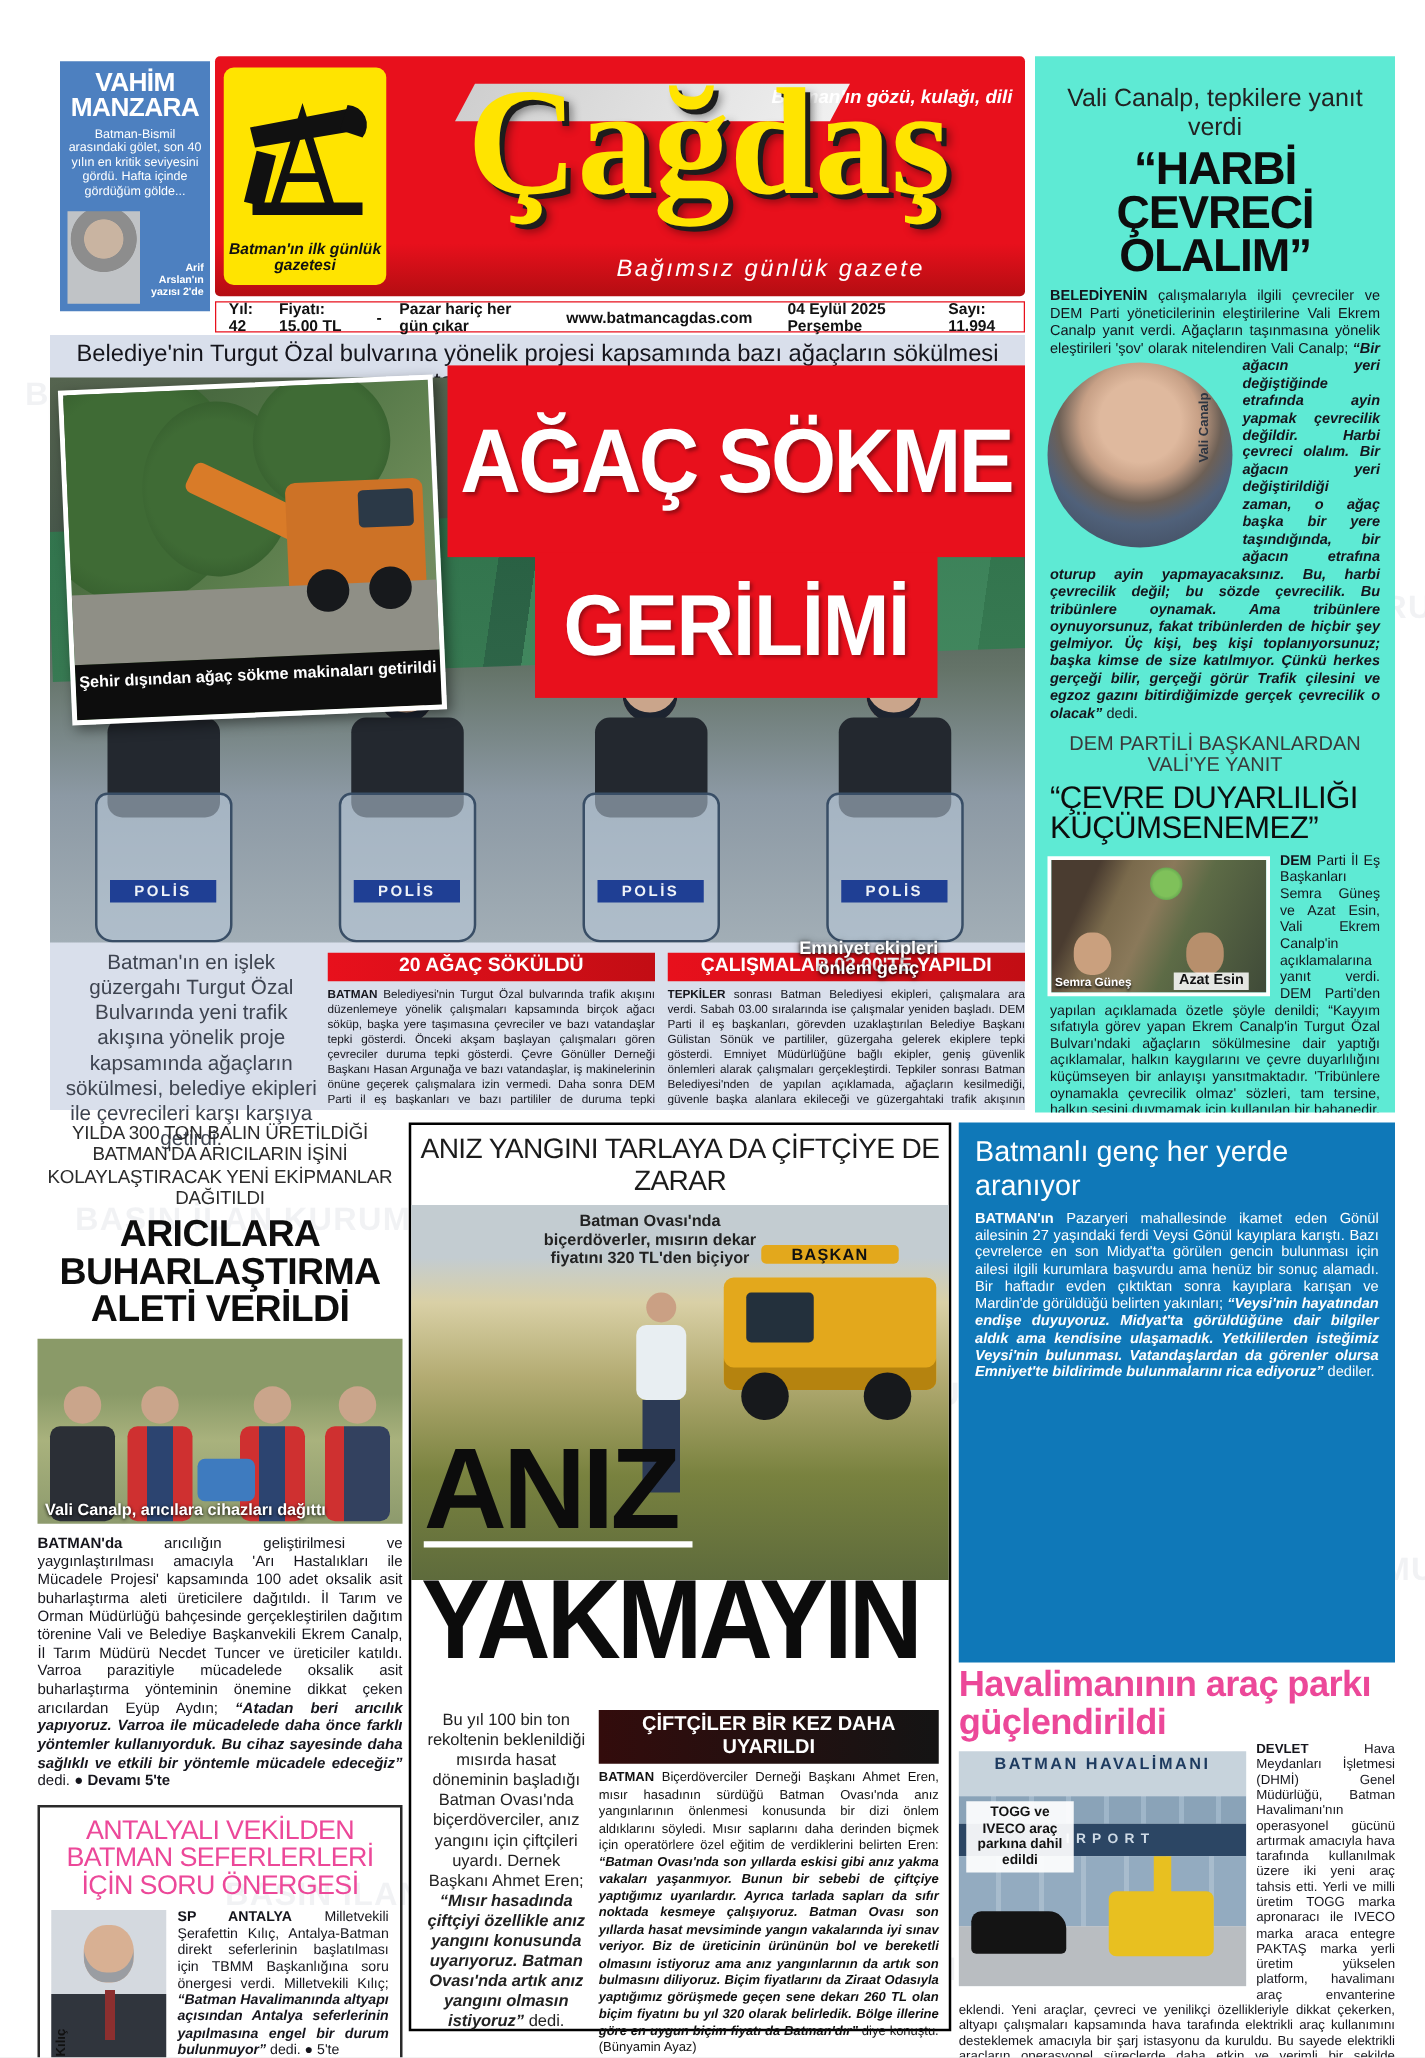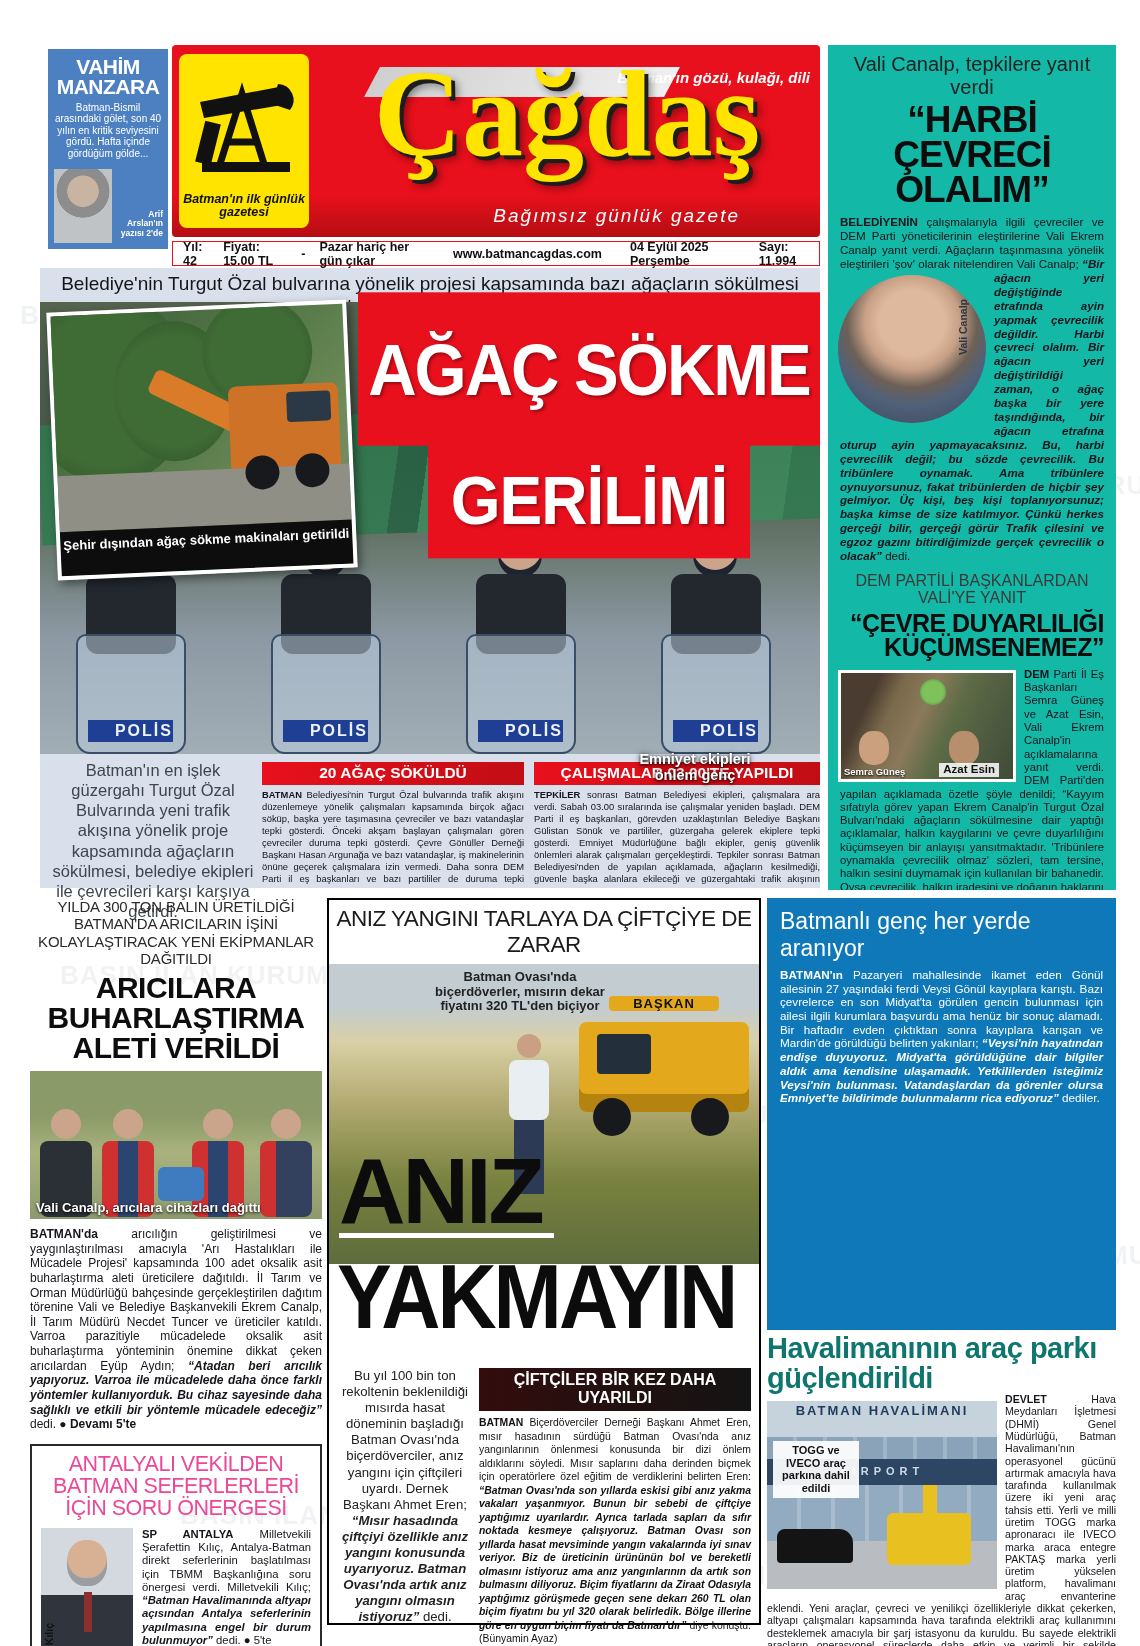--- a/index.html
+++ b/index.html
@@ -39,35 +39,35 @@
   .mast-ycap { position:absolute; left:0; right:0; bottom:8px; text-align:center;
                font-size:12.5px; font-weight:bold; font-style:italic; color:#111; line-height:1.1;}
   .pump-svg { display:block; margin:4px auto 0; }
   
   .infobar { position:absolute; left:172px; top:241px; width:648px; height:25px;
              border:1.5px solid #e8101c; display:flex; align-items:center; gap:14px;
              padding:0 10px; font-size:12.5px; font-weight:bold; color:#111; z-index:2;}
   .infobar .sp { flex:1; }
   
   .govbox { position:absolute; left:828px; top:45px; width:288px; height:845px;
-            background:#14b8a6; padding:8px 12px; overflow:hidden; z-index:1;}
+            background:#5eead4; padding:23px 12px; overflow:hidden; z-index:1;}
   .g-kick { font-size:20px; text-align:center; color:#222; font-weight:500; }
   .g-head { font-size:37px; font-weight:800; text-align:center; line-height:.94;
             letter-spacing:-1px; color:#0d0d0d; margin-top:4px; }
   .g-body { font-size:11.6px; line-height:1.2; text-align:justify; margin-top:8px; color:#14141c;}
   .lede { font-weight:bold; }
   .bq { font-weight:bold; font-style:italic; }
   .g-circle { float:left; width:148px; height:148px; border-radius:50%; position:relative;
               margin:4px 8px 2px -2px; overflow:hidden;
               background:radial-gradient(circle at 50% 32%, #dfb99e 0 26%, #c7a086 38%,
                          #6d6056 52%, #50617a 66%, #3c4555 100%); }
   .g-circ-label { position:absolute; right:16px; top:24px; font-size:10.5px; font-weight:bold;
                   color:#2e3642; writing-mode:vertical-rl; transform:rotate(180deg); }
   .dem-kick { margin-top:10px; font-size:16px; text-align:center; color:#3a3a3a; line-height:1.05;}
-  .dem-head { font-size:25px; font-weight:700; text-align:right; letter-spacing:-.5px;
+  .dem-head { font-size:25px; font-weight:400; text-align:left; letter-spacing:-.5px;
               line-height:.98; color:#0d0d0d; margin-top:4px; }
   .dem-wrap { margin-top:8px; font-size:11.3px; line-height:1.18; text-align:justify; color:#14141c;}
   .dem-photo { float:left; width:178px; height:112px; margin:2px 8px 2px -2px; position:relative;
                background:linear-gradient(115deg,#4a3c30 0 18%, #7a6a4c 30%, #8a795a 45%,
                           #5d6b46 60%, #3f4a38 100%); border:3px solid #fff; }
   .dem-logo { position:absolute; left:46%; top:6px; width:26px; height:26px; border-radius:50%;
               background:radial-gradient(circle,#7fc15a 0 55%, #3f7f3f 100%); }
   .dem-h1,.dem-h2 { position:absolute; bottom:14px; width:30px; height:34px; border-radius:45%;
                     background:#caa07e; }
   .dem-h1{ left:18px;} .dem-h2{ right:34px; background:#b78f6c;}
@@ -90,22 +90,22 @@
   .pol-row { position:absolute; left:0; bottom:0; width:100%; height:230px; display:flex;
              justify-content:space-around; align-items:flex-end; }
   .police { position:relative; width:180px; height:220px; }
   .p-head { position:absolute; left:60px; top:0; width:44px; height:44px; border-radius:50%;
             background:#caa58b; box-shadow:0 -8px 0 0 #1d2430 inset; }
   .p-torso { position:absolute; left:38px; top:40px; width:90px; height:80px; border-radius:12px;
              background:#23282f; }
   .p-shield { position:absolute; left:28px; top:100px; width:110px; height:120px;
               border-radius:10px 10px 14px 14px; background:rgba(186,202,218,.55);
               border:2px solid #394e66; }
-  .p-shield-label { position:absolute; left:10%; bottom:10px; width:80%; text-align:right;
-                    background:#1f3f94; color:#eef2f8; font-weight:bold; font-size:16px;
+  .p-shield-label { position:absolute; left:10%; bottom:30px; width:80%; text-align:center;
+                    background:#1f3f94; color:#eef2f8; font-weight:bold; font-size:12px;
                     letter-spacing:2px; padding:2px 0; }
   .l-cap { position:absolute; right:60px; bottom:104px; width:130px; text-align:center;
            font-size:14.5px; font-weight:bold; color:#fff; line-height:1.1;
            text-shadow:0 1px 3px #000, 0 0 6px rgba(0,0,0,.6); z-index:4;}
   .l-inset { position:absolute; left:12px; top:38px; width:300px; height:268px;
              transform:rotate(-2.5deg); border:4px solid #fff;
              box-shadow:3px 4px 10px rgba(0,0,0,.45); overflow:hidden; z-index:5;
              background:linear-gradient(135deg,#3c5b37 0%, #567949 45%, #6d8b58 70%, #7b8a70 100%); }
   .li-tree { position:absolute; border-radius:50%;
              background:radial-gradient(circle,#3f6b35 0 60%, #2c5026 100%); }
@@ -212,21 +212,21 @@
              background:linear-gradient(160deg,#5f7a52 0 30%, #7a9a68 55%, #4c6646 100%); }
   .m-hd { position:absolute; left:36px; top:22px; width:62px; height:74px; border-radius:46%;
           background:#d3a98c; box-shadow:0 -14px 0 0 #20242a inset; }
   .m-shirt { position:absolute; left:14px; bottom:0; width:108px; height:74px;
              border-radius:16px 16px 0 0; background:#c8372e; }
   .m-label { position:absolute; left:5px; bottom:4px; font-size:12px; font-weight:bold; color:#fff;
              text-shadow:0 1px 2px #000; }
   .m-body { font-size:11.7px; line-height:1.17; text-align:justify; margin-top:6px; }
   
   .air { position:absolute; left:767px; top:1334px; width:349px; z-index:1; }
-  .a-head { font-size:29px; font-weight:800; line-height:1.02; letter-spacing:-.5px; color:#0f766e;}
+  .a-head { font-size:29px; font-weight:800; line-height:1.02; letter-spacing:-.5px; color:#ec4899;}
   .a-photo { float:left; position:relative; width:230px; height:188px; margin:8px 8px 2px 0;
              overflow:hidden; background:#dfe6ec; }
   .a-band1 { position:absolute; left:0; top:0; width:100%; height:36px; background:#c7d3dc;
              text-align:center; font-weight:800; font-size:13px; color:#1d3a5f; letter-spacing:2px;
              padding-top:3px; line-height:1.1; }
   .a-band2 { position:absolute; left:0; top:58px; width:100%; height:26px; background:#2c4664;
              text-align:center; color:#cfdbe6; font-weight:bold; font-size:11px; letter-spacing:5px;
              padding-top:6px; }
   .a-glass { position:absolute; left:0; top:36px; width:100%; height:22px;
              background:repeating-linear-gradient(90deg,#8fa4b900 0, #8aa3b8 0 26px, #9fb6c9 26px 30px); }

